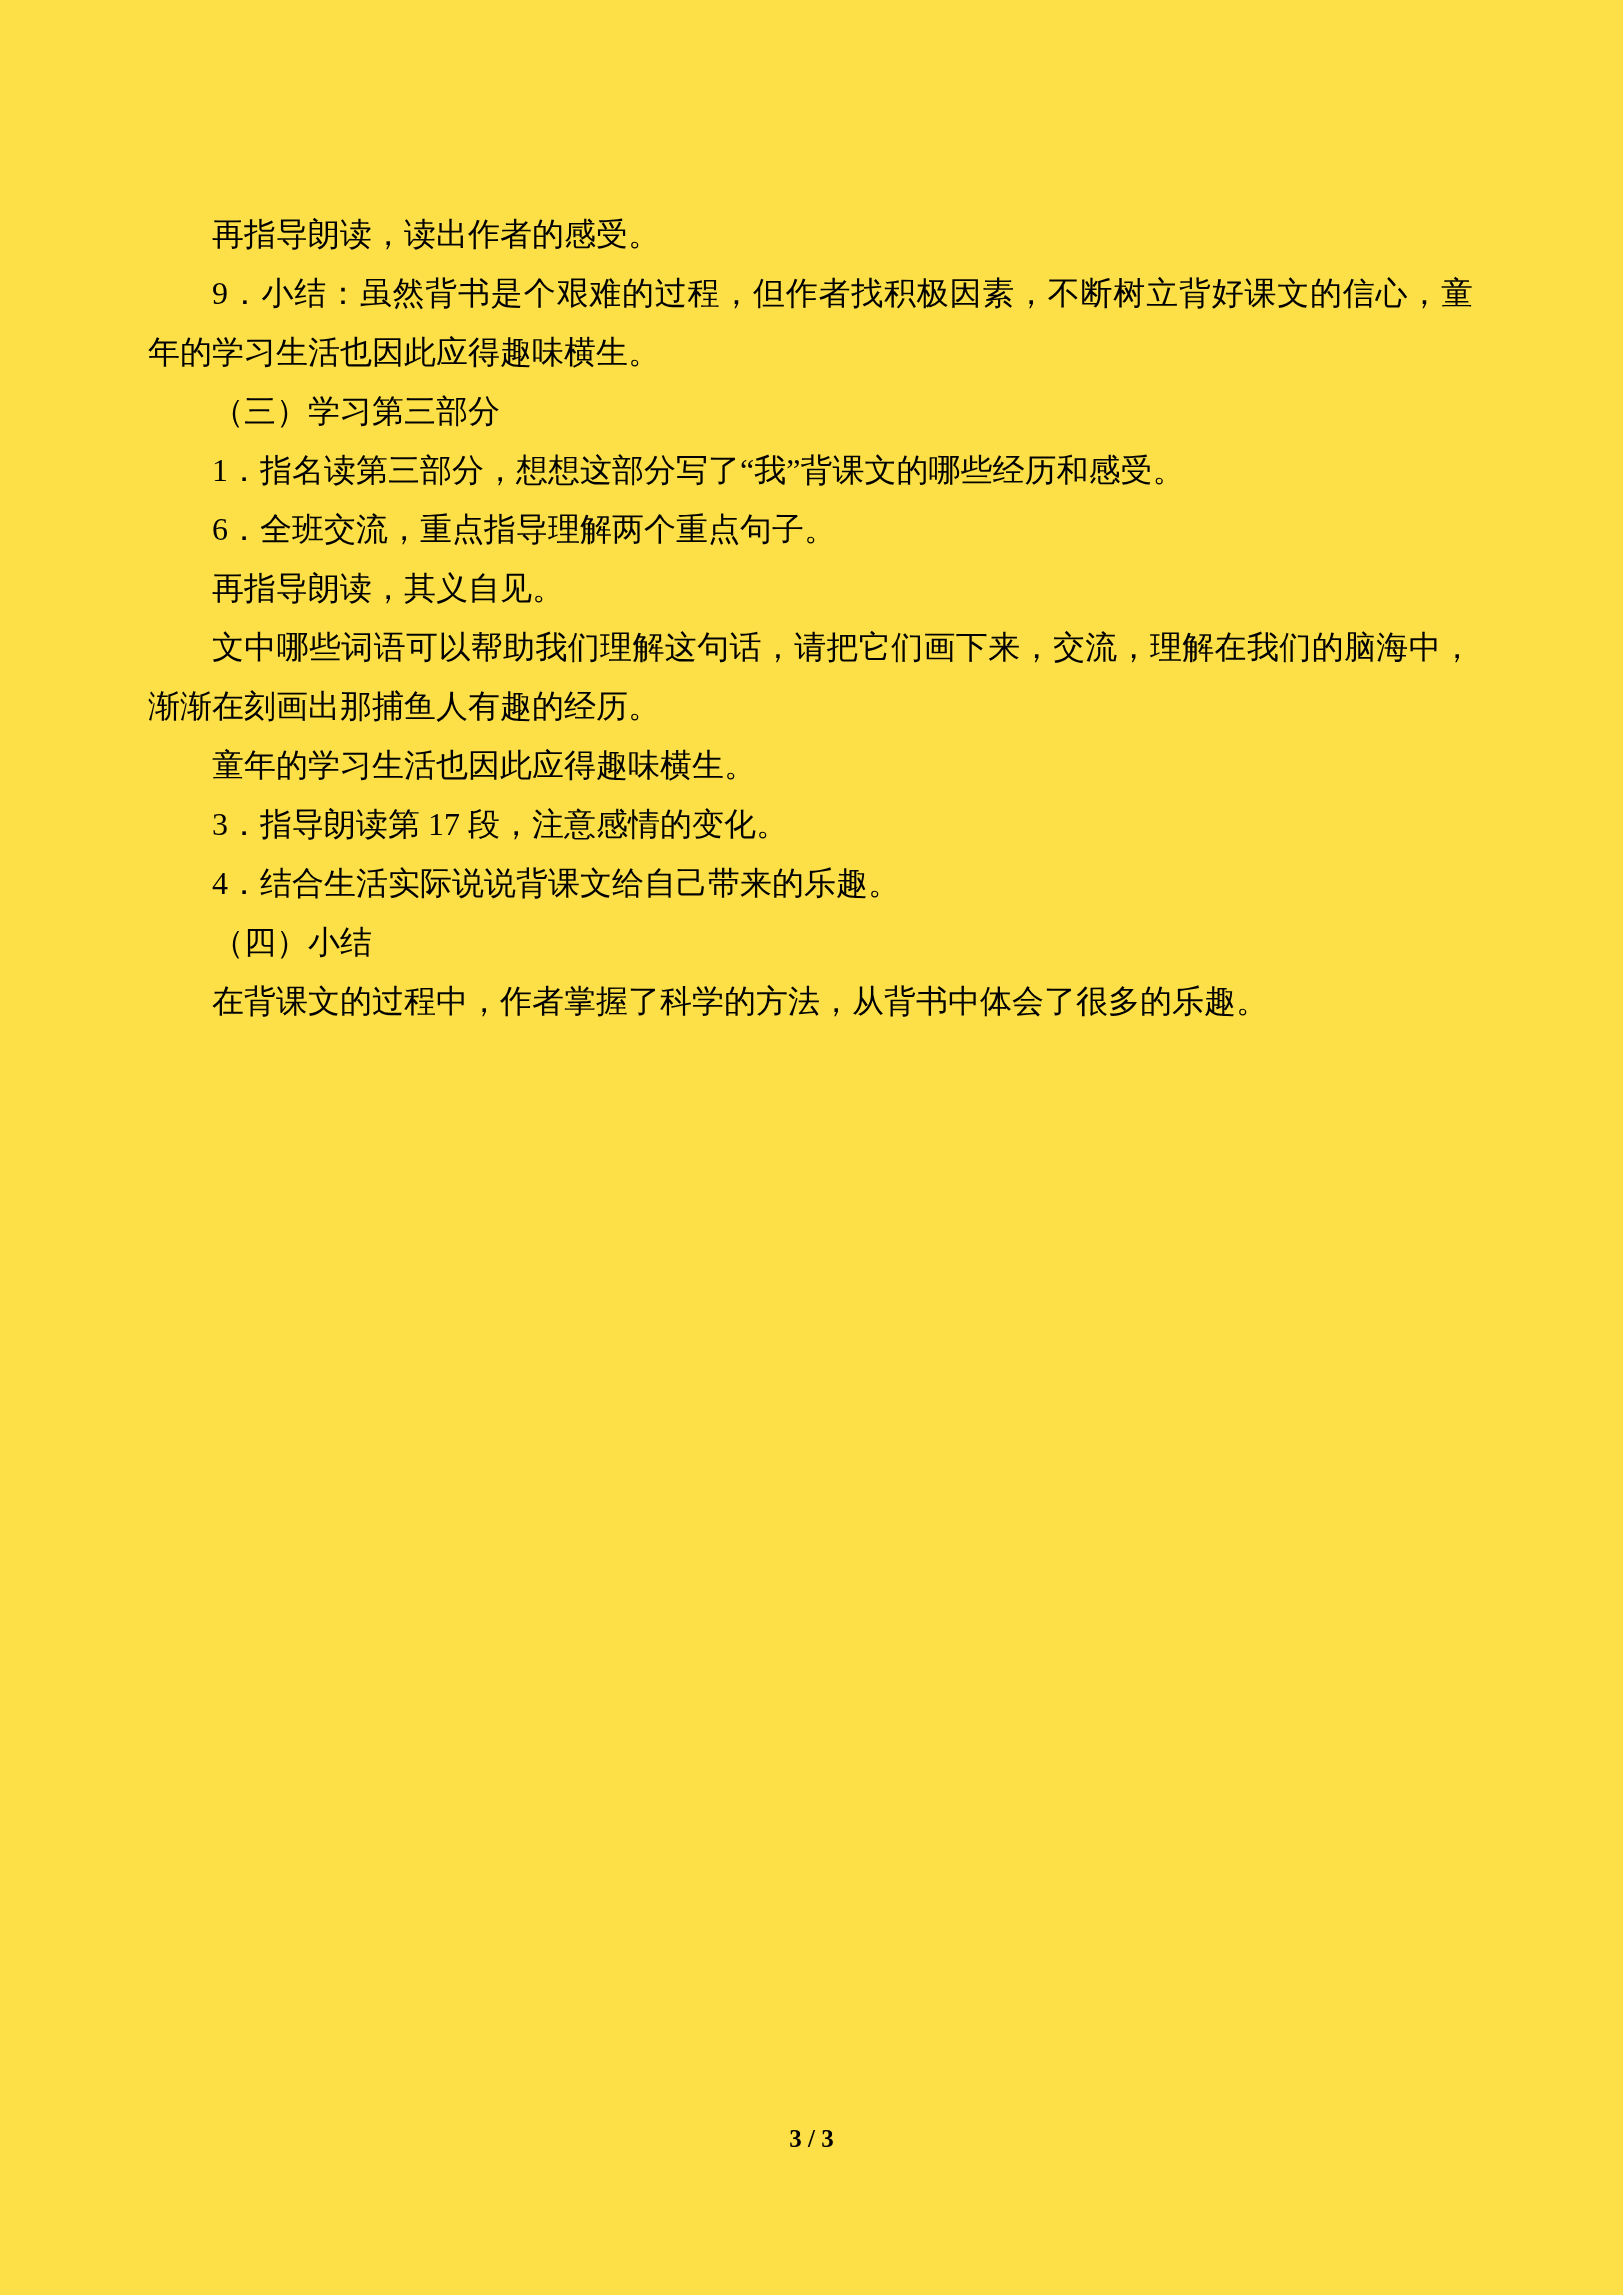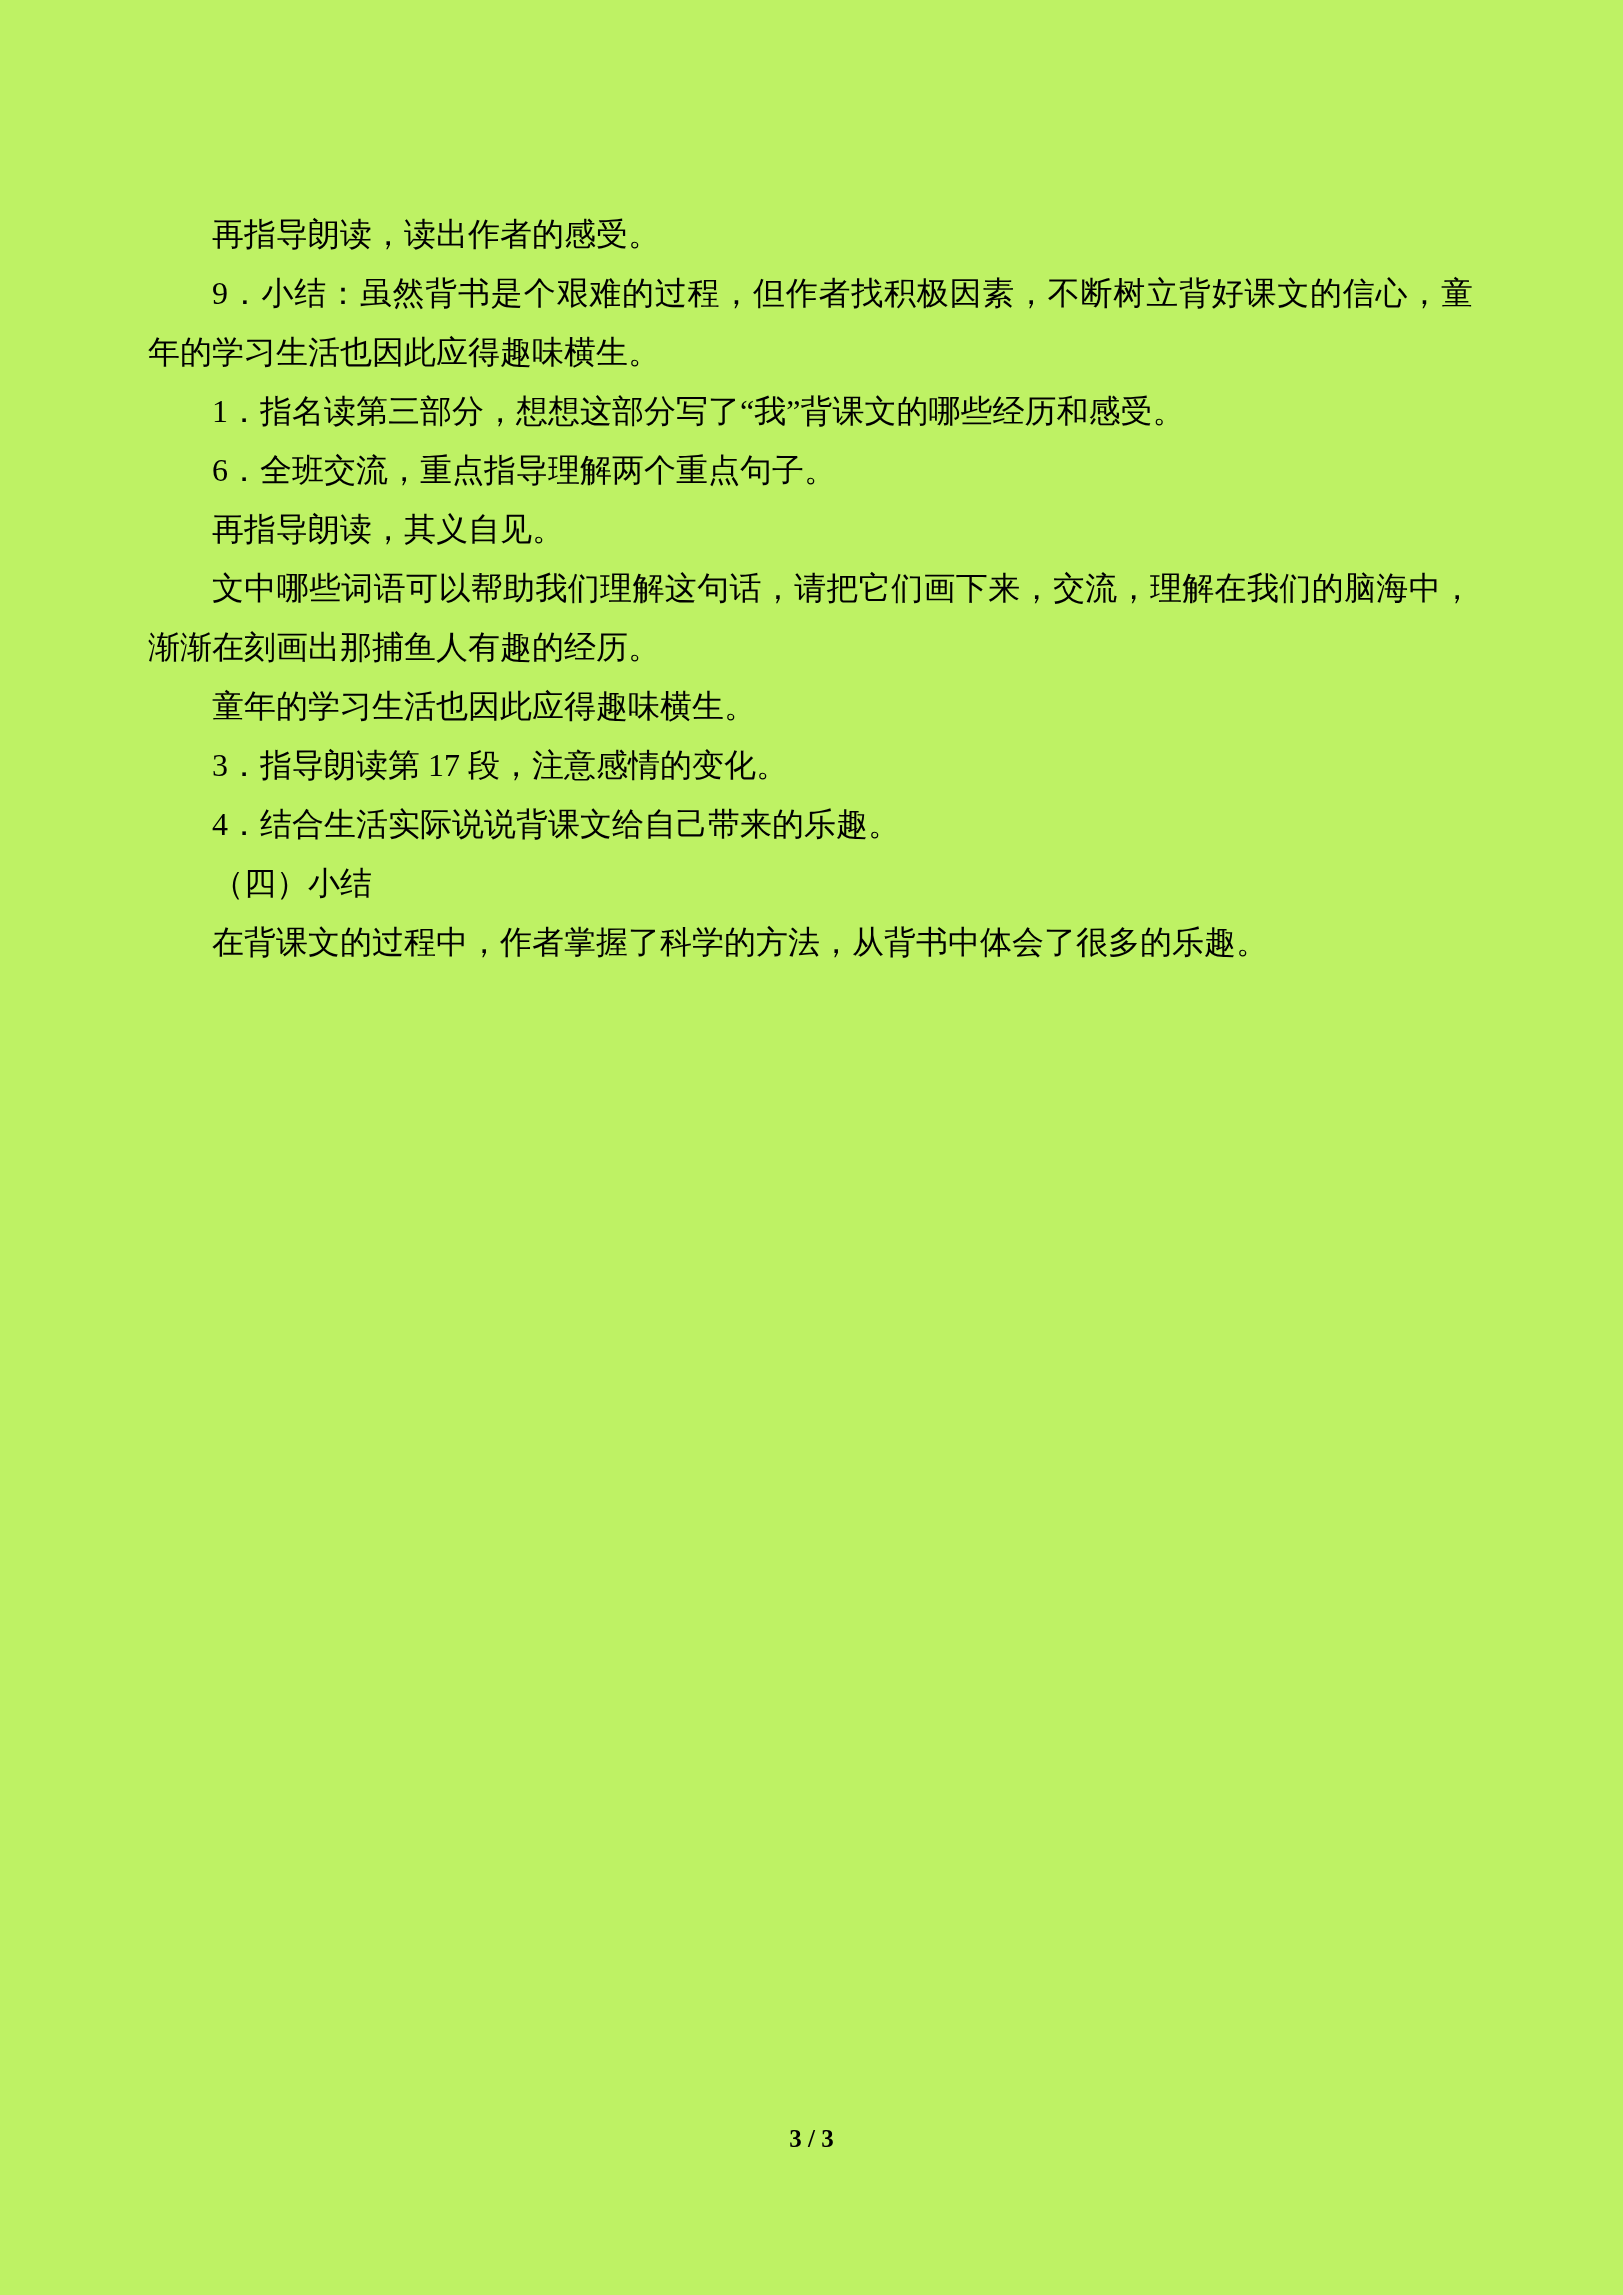--- a/index.html
+++ b/index.html
@@ -4,21 +4,21 @@
 <style>
   html, body {
     margin: 0;
     padding: 0;
     background: #ffffff;
   }
   .page {
     position: relative;
     width: 1623px;
     height: 2295px;
-    background: #bef264;
+    background: #fde047;
     color: #000000;
     font-family: "Liberation Serif", "DejaVu Serif", serif;
     overflow: hidden;
   }
   .content {
     position: absolute;
     left: 148px;
     top: 205px;
     width: 1325px;
     font-size: 32px;
@@ -44,20 +44,21 @@
     color: #000000;
   }
 </style>
 </head>
 <body>
 
 <div class="page">
   <div class="content">
       <p class="para">再指导朗读，读出作者的感受。</p>
       <p class="para">9．小结：虽然背书是个艰难的过程，但作者找积极因素，不断树立背好课文的信心，童年的学习生活也因此应得趣味横生。</p>
+      <p class="para">（三）学习第三部分</p>
       <p class="para">1．指名读第三部分，想想这部分写了“我”背课文的哪些经历和感受。</p>
       <p class="para">6．全班交流，重点指导理解两个重点句子。</p>
       <p class="para">再指导朗读，其义自见。</p>
       <p class="para">文中哪些词语可以帮助我们理解这句话，请把它们画下来，交流，理解在我们的脑海中，渐渐在刻画出那捕鱼人有趣的经历。</p>
       <p class="para">童年的学习生活也因此应得趣味横生。</p>
       <p class="para">3．指导朗读第 17 段，注意感情的变化。</p>
       <p class="para">4．结合生活实际说说背课文给自己带来的乐趣。</p>
       <p class="para">（四）小结</p>
       <p class="para">在背课文的过程中，作者掌握了科学的方法，从背书中体会了很多的乐趣。</p>
     </div>

